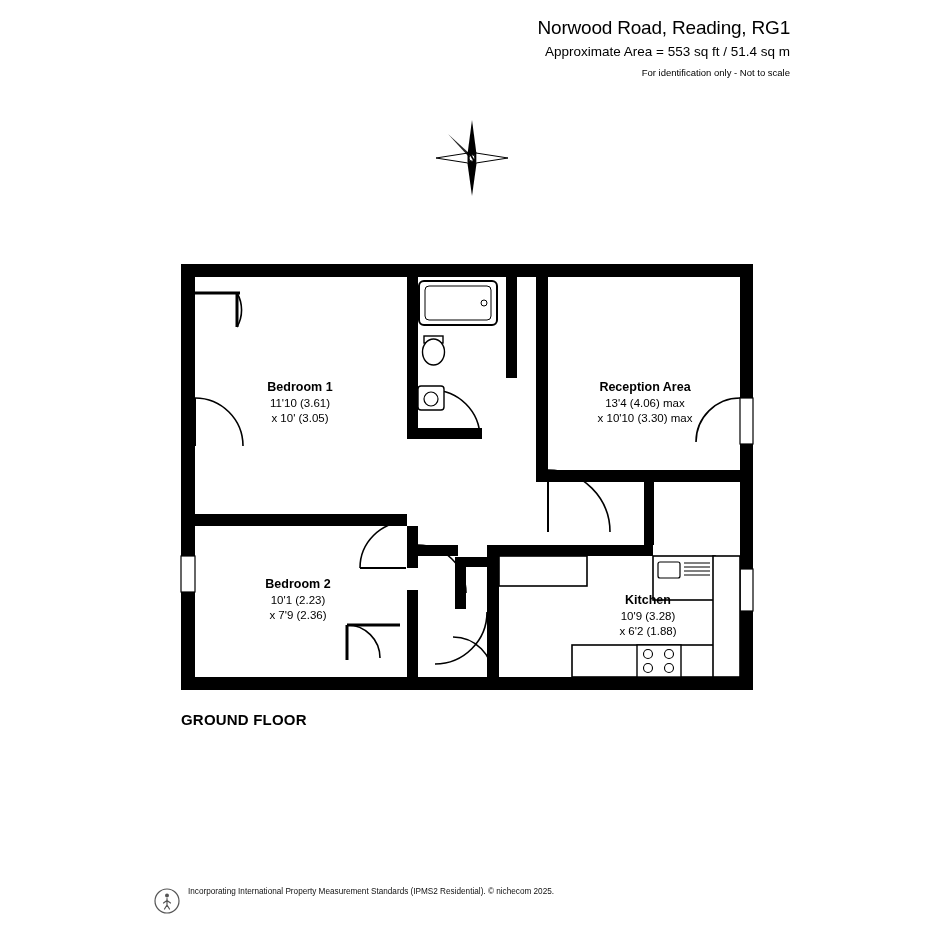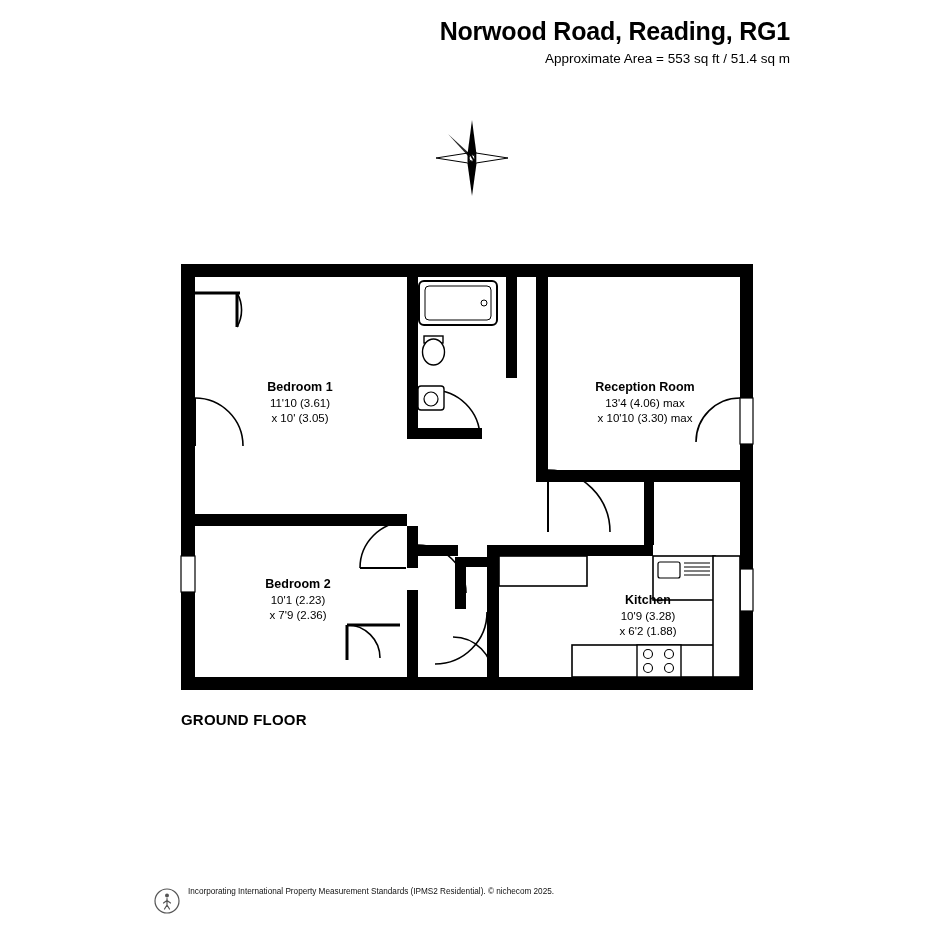--- a/index.html
+++ b/index.html
@@ -21,22 +21,22 @@
     position: absolute;
     top: 0;
     left: 0;
     width: 945px;
     text-align: right;
     padding-top: 18px;
     box-sizing: border-box;
     padding-right: 155px;
   }
   .title {
-    font-size: 25px;
-    font-weight: bold;
+    font-size: 19px;
+    font-weight: normal;
     letter-spacing: -0.2px;
     line-height: 1.1;
   }
   .subtitle {
     font-size: 13.5px;
     margin-top: 6px;
     line-height: 1.1;
   }
   .note {
     font-size: 9.5px;
@@ -124,20 +124,21 @@
     color: #111;
   }
   .footer-text span.blk { display: block; }
 </style>
 </head>
 <body>
 
 <div class="header">
   <div class="title">Norwood Road, Reading, RG1</div>
   <div class="subtitle">Approximate Area = 553 sq ft / 51.4 sq m</div>
+  <div class="note">For identification only - Not to scale</div>
 </div>
 
 <div class="compass">
   <svg width="80" height="80" viewBox="0 0 80 80" xmlns="http://www.w3.org/2000/svg">
 
     <polygon points="40,2 45,40 40,46 35,40" fill="#000"></polygon>
     <polygon points="40,78 35,42 40,37 45,42" fill="#000"></polygon>
 
     <polygon points="4,40 36,35 40,40 36,45" fill="#fff" stroke="#000" stroke-width="1"></polygon>
     <polygon points="76,40 44,35 40,40 44,45" fill="#fff" stroke="#000" stroke-width="1"></polygon>
@@ -275,21 +276,21 @@
   <div class="rdim">x 10' (3.05)</div>
 </div>
 
 <div class="room" id="room-bedroom2">
   <div class="rname">Bedroom 2</div>
   <div class="rdim">10'1 (2.23)</div>
   <div class="rdim">x 7'9 (2.36)</div>
 </div>
 
 <div class="room" id="room-reception">
-  <div class="rname">Reception Room</div>
+  <div class="rname">Reception Area</div>
   <div class="rdim">13'4 (4.06) max</div>
   <div class="rdim">x 10'10 (3.30) max</div>
 </div>
 
 <div class="room" id="room-kitchen">
   <div class="rname">Kitchen</div>
   <div class="rdim">10'9 (3.28)</div>
   <div class="rdim">x 6'2 (1.88)</div>
 </div>
 

